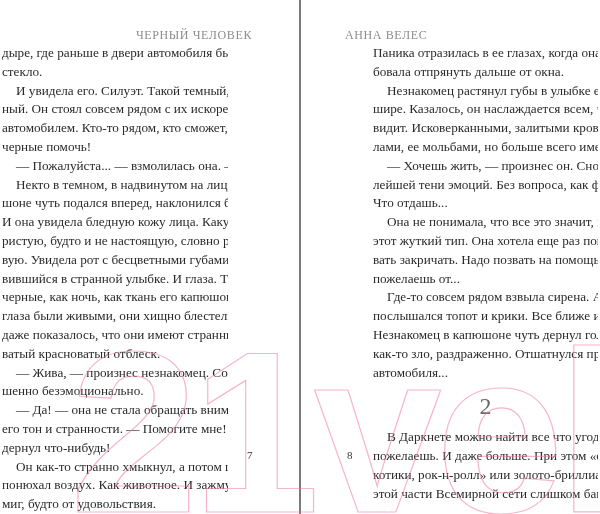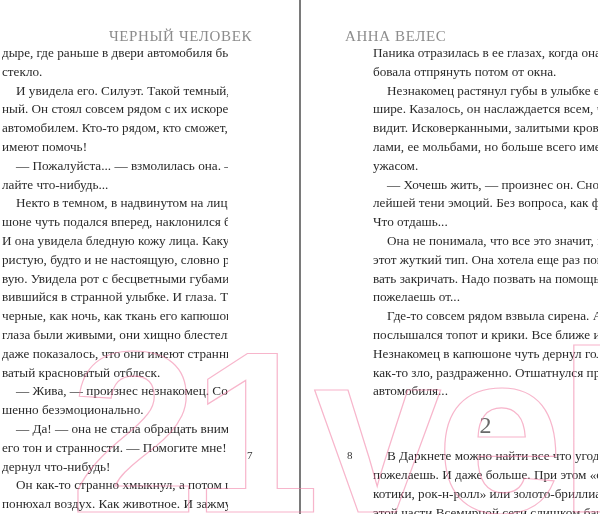--- a/index.html
+++ b/index.html
@@ -2,21 +2,21 @@
 <html><head>
   <meta charset="utf-8">
   <style>
     html, body { margin: 0; padding: 0; background: #ffffff; }
     body { width: 600px; height: 514px; position: relative; overflow: hidden;
            font-family: "Liberation Serif", "DejaVu Serif", serif; color: #2a2a2a; }
     .page { position: absolute; top: 0; height: 514px; background: #fff; }
     .page-left { left: 0; width: 299px; }
     .page-right { left: 301px; width: 278px; border-radius: 32px; }
     .spine { position: absolute; left: 299px; top: 0; width: 2px; height: 514px; background: #7a7a7a; }
-    .running-head { position: absolute; top: 28px; font-size: 15px; letter-spacing: 0.6px;
+    .running-head { position: absolute; top: 28px; font-size: 12px; letter-spacing: 0.6px;
                     color: #8c8c8c; text-transform: uppercase; white-space: nowrap; }
     .page-left .running-head { right: 47px; }
     .page-right .running-head { left: 44px; }
     .text-block { position: absolute; top: 44px; }
     .page-left .text-block { left: 2px; width: 226px; }
     .page-right .text-block { left: 72px; width: 225px; }
     .line { height: 18.8px; line-height: 18.8px; font-size: 13.2px; white-space: nowrap;
             text-align: justify; text-align-last: justify; overflow: hidden; }
     .line.last { text-align-last: left; }
     .line.indent { padding-left: 14px; }
@@ -34,23 +34,22 @@
 <body>
 
 <div class="page page-left">
   <div class="running-head">Черный человек</div>
   <div class="text-block" id="left-text">
       <div class="line ">дыре, где раньше в двери автомобиля было</div>
       <div class="line last">стекло.</div>
       <div class="line indent">И увидела его. Силуэт. Такой темный, плот-</div>
       <div class="line ">ный. Он стоял совсем рядом с их искореженным</div>
       <div class="line ">автомобилем. Кто-то рядом, кто сможет, нет,</div>
-      <div class="line last">имеют помочь!</div>
+      <div class="line last">черные помочь!</div>
       <div class="line indent">— Пожалуйста... — взмолилась она. — Сде-</div>
-      <div class="line last">лайте что-нибудь...</div>
       <div class="line indent">Некто в темном, в надвинутом на лицо капю-</div>
       <div class="line ">шоне чуть подался вперед, наклонился ближе.</div>
       <div class="line ">И она увидела бледную кожу лица. Какую-то по-</div>
       <div class="line ">ристую, будто и не настоящую, словно резино-</div>
       <div class="line ">вую. Увидела рот с бесцветными губами, искри-</div>
       <div class="line ">вившийся в странной улыбке. И глаза. Такие же</div>
       <div class="line ">черные, как ночь, как ткань его капюшона. Но</div>
       <div class="line ">глаза были живыми, они хищно блестели. И ей</div>
       <div class="line ">даже показалось, что они имеют странный дико-</div>
       <div class="line last">ватый красноватый отблеск.</div>
@@ -66,26 +65,25 @@
   <div class="folio">7</div>
 </div>
 
 <div class="spine"></div>
 
 <div class="page page-right">
   <div class="running-head">Анна Велес</div>
   <div class="text-block">
     <div id="right-text-a">
         <div class="line ">Паника отразилась в ее глазах, когда она попро-</div>
-        <div class="line last">бовала отпрянуть потом от окна.</div>
+        <div class="line last">бовала отпрянуть дальше от окна.</div>
         <div class="line indent">Незнакомец растянул губы в улыбке еще</div>
         <div class="line ">шире. Казалось, он наслаждается всем, что</div>
         <div class="line ">видит. Исковерканными, залитыми кровью те-</div>
         <div class="line ">лами, ее мольбами, но больше всего именно ее</div>
-        <div class="line last">ужасом.</div>
         <div class="line indent">— Хочешь жить, — произнес он. Снова без ма-</div>
         <div class="line ">лейшей тени эмоций. Без вопроса, как факт. —</div>
         <div class="line last">Что отдашь...</div>
         <div class="line indent">Она не понимала, что все это значит, кто</div>
         <div class="line ">этот жуткий тип. Она хотела еще раз попробо-</div>
         <div class="line ">вать закричать. Надо позвать на помощь. Надо</div>
         <div class="line last">пожелаешь от...</div>
         <div class="line indent">Где-то совсем рядом взвыла сирена. А потом</div>
         <div class="line ">послышался топот и крики. Все ближе и ближе.</div>
         <div class="line ">Незнакомец в капюшоне чуть дернул головой</div>

